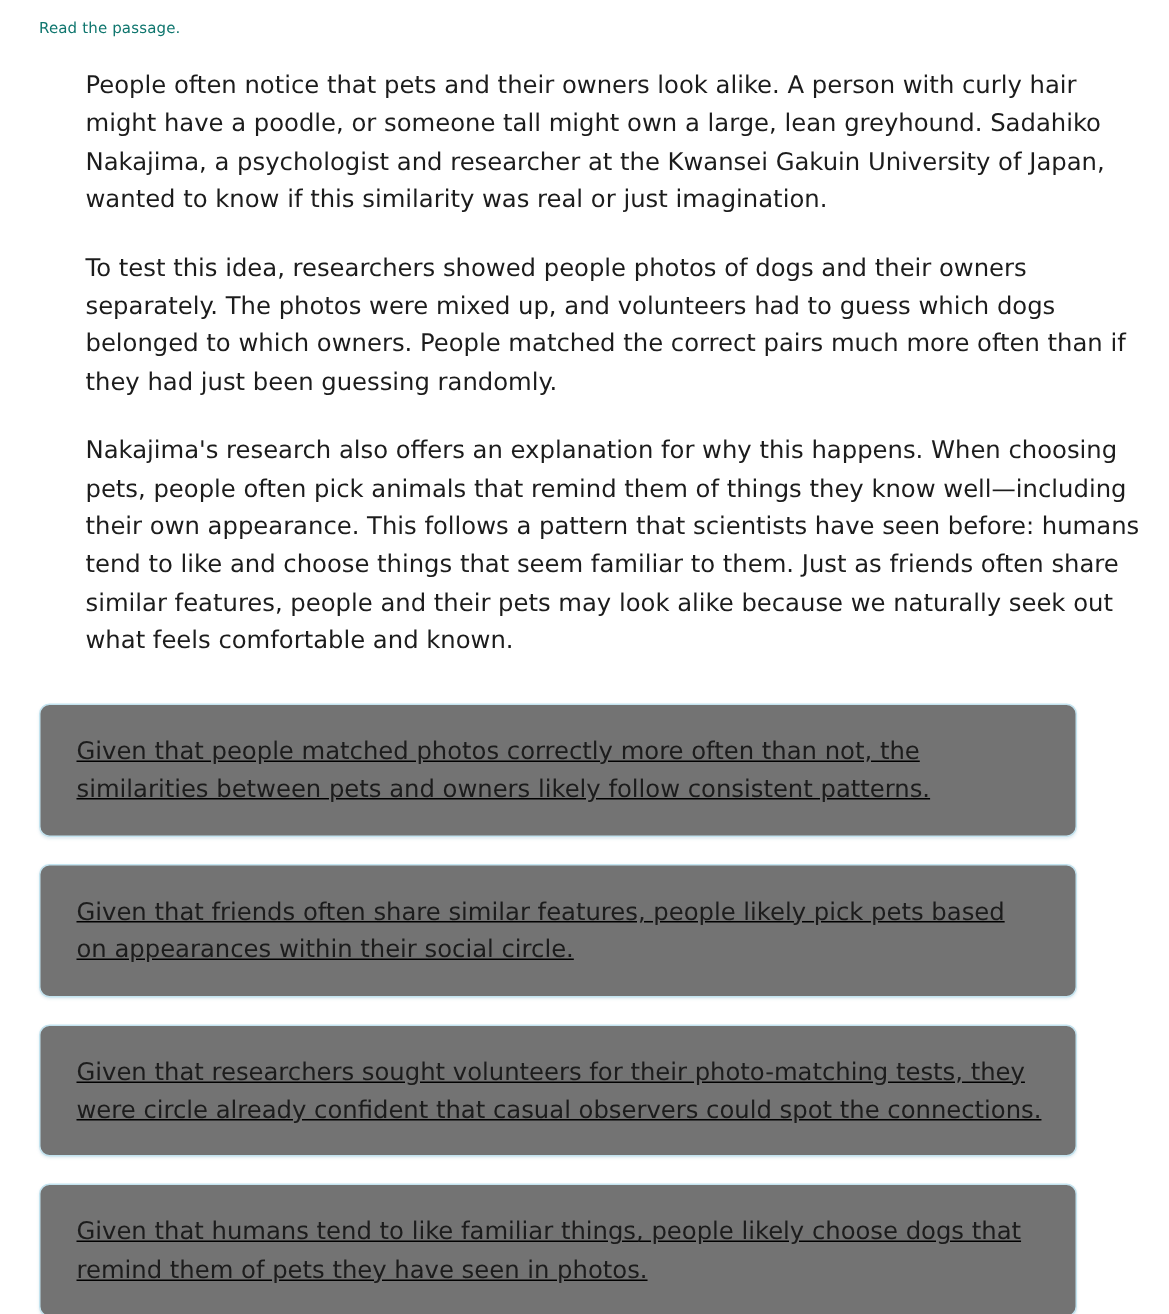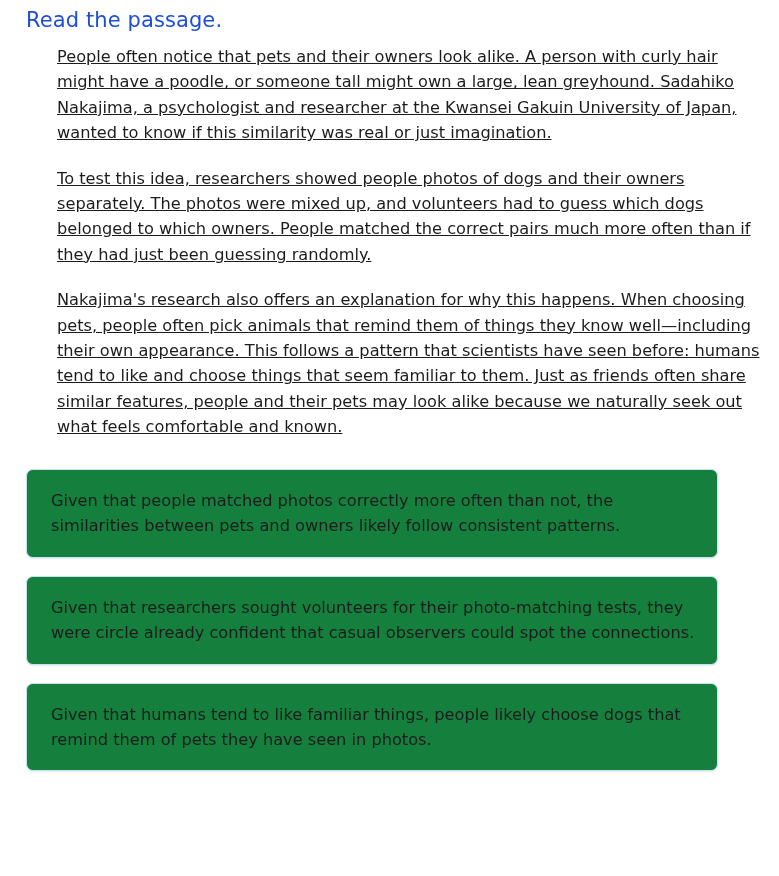--- a/index.html
+++ b/index.html
@@ -17,22 +17,22 @@
 
   .page {
     position: relative;
     width: 779px;
     height: 876px;
     background: #ffffff;
   }
 
   
   .prompt {
-    color: #1d4ed8;
-    font-size: 21px;
+    color: #0f766e;
+    font-size: 10px;
     line-height: 20px;
     letter-spacing: 0.1px;
   }
 
   .read-prompt {
     position: absolute;
     left: 26px;
     top: 10px;
   }
 
@@ -49,46 +49,46 @@
     left: 57px;
     top: 44px;
     width: 709px;
     color: #1c1c1c;
     font-size: 16.2px;
     line-height: 25.4px;
   }
   .passage p {
     margin: 0 0 20px 0;
     padding: 0;
-    text-decoration: underline;
   }
   .passage p:last-child {
     margin-bottom: 0;
   }
 
   
   .options {
     position: absolute;
     left: 26px;
     top: 469px;
     width: 692px;
   }
 
   .option {
     box-sizing: border-box;
     width: 692px;
-    background: #15803d;
+    background: #737373;
     border: 1.4px solid #c3e3ef;
     border-radius: 7px;
     box-shadow: 0 1px 2px rgba(120, 170, 190, 0.22);
     margin-bottom: 18px;
     padding: 18px 22px 18px 24px;
     display: flex;
     align-items: center;
     min-height: 80px;
+    text-decoration: underline;
   }
   .option:last-child {
     margin-bottom: 0;
   }
 
   .option-text {
     color: #1c1c1c;
     font-size: 16.2px;
     line-height: 25.4px;
     width: 100%;
@@ -107,20 +107,23 @@
     <p>Nakajima's research also offers an explanation for why this happens. When choosing pets, people often pick animals that remind them of things they know well—including their own appearance. This follows a pattern that scientists have seen before: humans tend to like and choose things that seem familiar to them. Just as friends often share similar features, people and their pets may look alike because we naturally seek out what feels comfortable and known.</p>
   </div>
 
 
   <div class="options">
 
     <div class="option">
       <span class="option-text">Given that people matched photos correctly more often than not, the similarities between pets and owners likely follow consistent patterns.</span>
     </div>
 
+    <div class="option">
+      <span class="option-text">Given that friends often share similar features, people likely pick pets based on appearances within their social circle.</span>
+    </div>
 
     <div class="option">
       <span class="option-text">Given that researchers sought volunteers for their photo-matching tests, they were circle already confident that casual observers could spot the connections.</span>
     </div>
 
     <div class="option">
       <span class="option-text">Given that humans tend to like familiar things, people likely choose dogs that remind them of pets they have seen in photos.</span>
     </div>
 
   </div>

